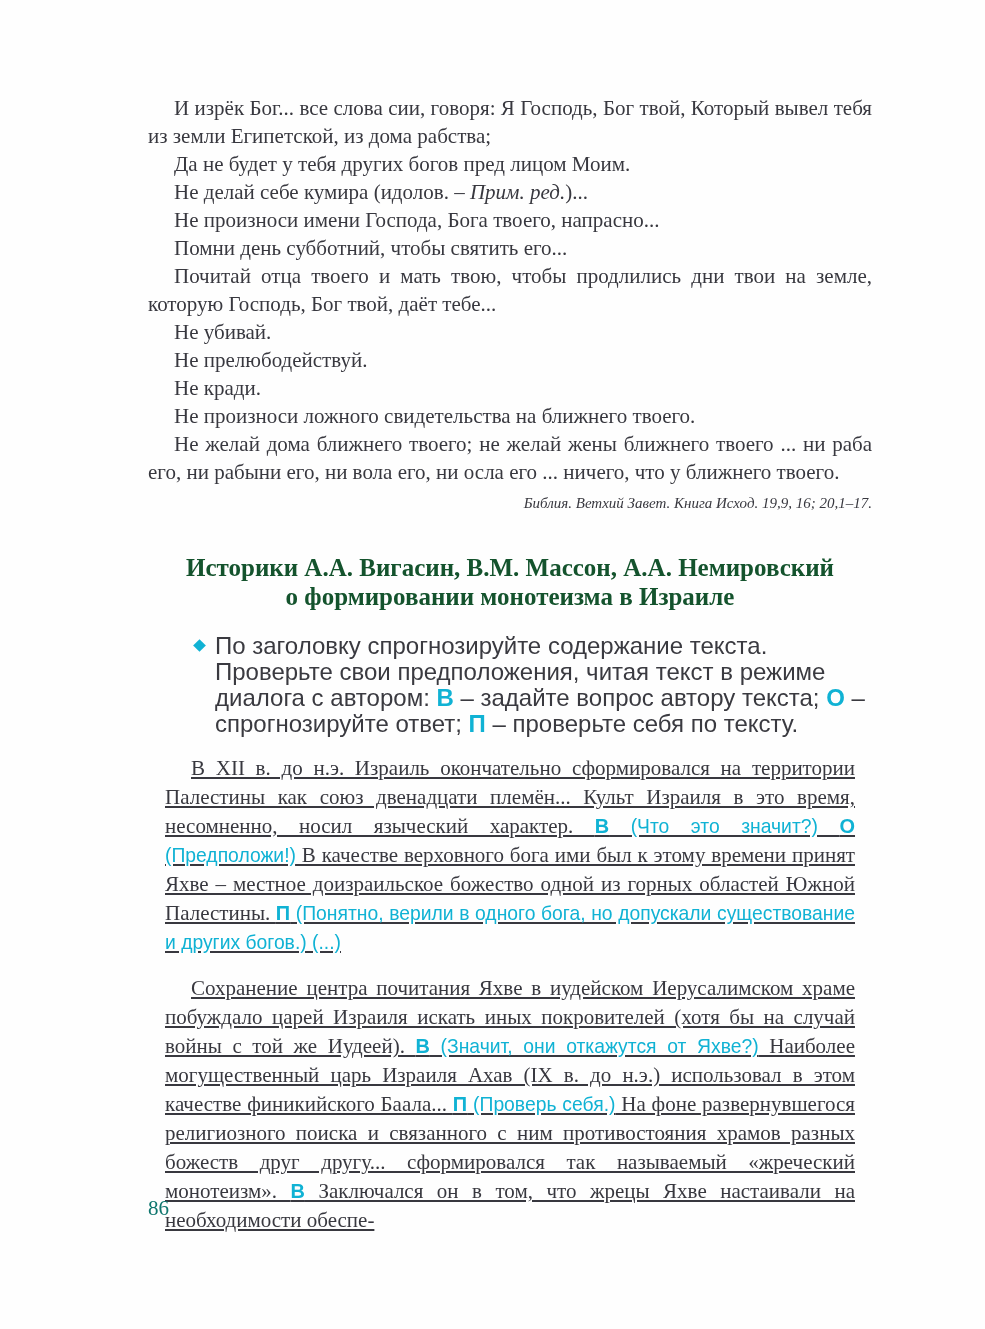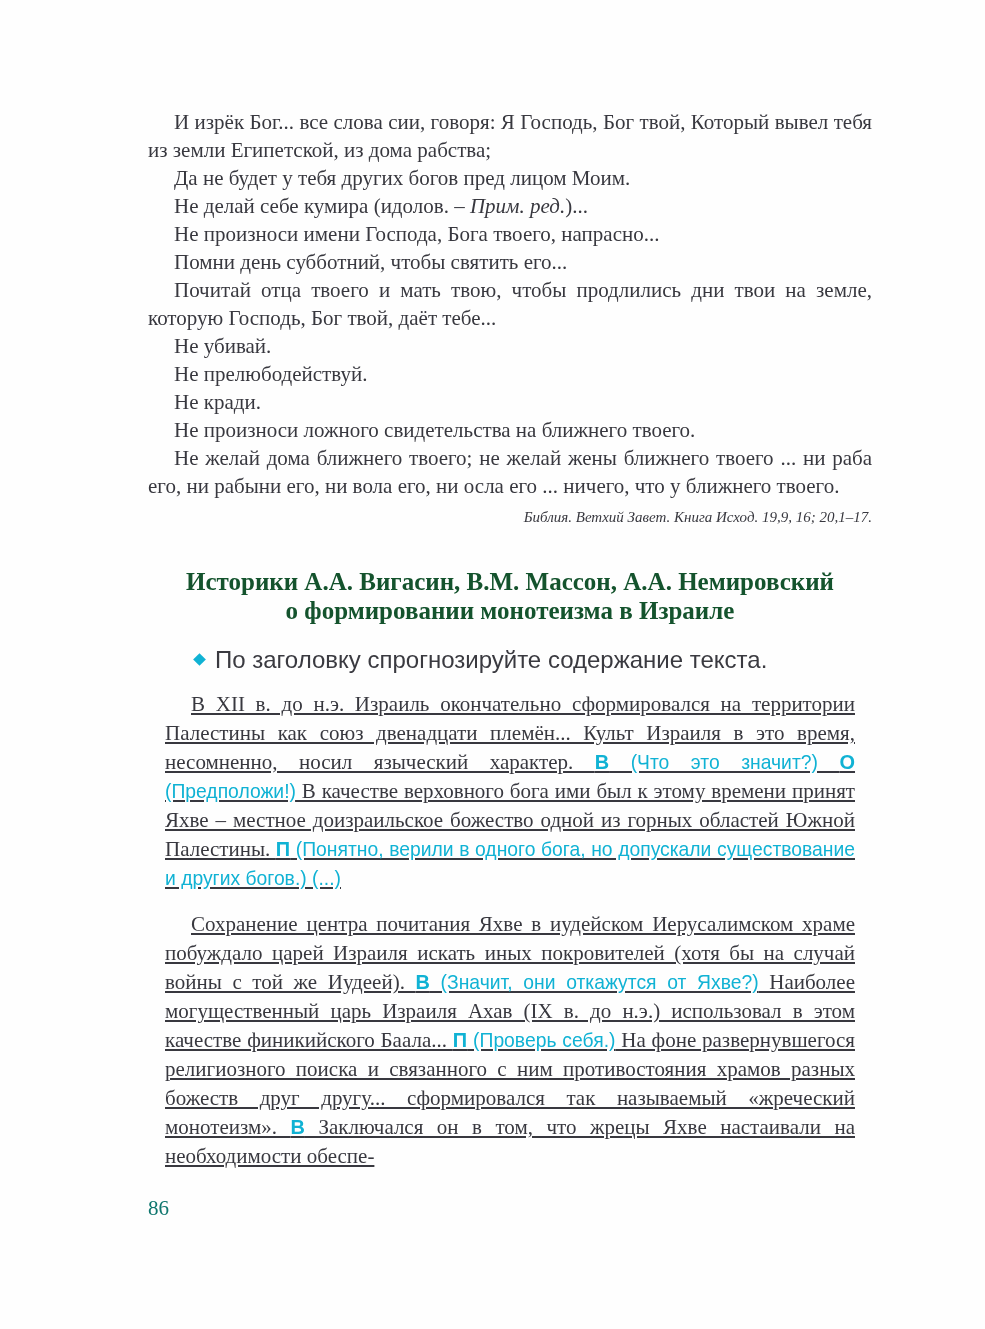--- a/index.html
+++ b/index.html
@@ -6,21 +6,21 @@
   html, body { margin: 0; padding: 0; }
   body {
     width: 985px; height: 1329px;
     background: #ffffff;
     font-family: "Liberation Serif", "DejaVu Serif", serif;
     color: #38383f;
     overflow: hidden;
   }
   .page { position: relative; width: 985px; height: 1329px; background: #fefefe; }
   .content {
-    position: absolute; left: 148px; top: 108px; width: 724px;
+    position: absolute; left: 148px; top: 94px; width: 724px;
     font-size: 21px; line-height: 28px;
   }
   .para { margin: 0; }
   .bible-para { text-indent: 26px; text-align: justify; }
   .attribution {
     margin: 3px 0 0 0; text-align: right; font-style: italic;
     font-size: 15px;
   }
   .heading {
     margin: 36px 0 0 0; text-align: center;
@@ -82,20 +82,21 @@
     <p class="attribution">Библия. Ветхий Завет. Книга Исход. 19,9, 16; 20,1–17.</p>
 
     <h2 class="heading">
       <span class="heading-line">Историки А.А. Вигасин, В.М. Массон, А.А. Немировский</span>
       <span class="heading-line">о формировании монотеизма в Израиле</span>
     </h2>
 
     <div class="task">
       <span class="bullet"></span>
       <p class="task-line">По заголовку спрогнозируйте содержание текста.</p>
+      <p class="task-line"><span class="seg-n">Проверьте свои предположения, читая текст в режиме диалога с автором: </span><span class="seg-m">В</span><span class="seg-n"> – задайте вопрос автору текста; </span><span class="seg-m">О</span><span class="seg-n"> – спрогнозируйте ответ; </span><span class="seg-m">П</span><span class="seg-n"> – проверьте себя по тексту.</span></p>
     </div>
 
     <section class="main-text">
         <p class="para main-para"><span class="seg-n">В XII в. до н.э. Израиль окончательно сформировался на территории Палестины как союз двенадцати племён... Культ Израиля в это время, несомненно, носил языческий характер. </span><span class="seg-m">В</span><span class="seg-c"> (Что это значит?) </span><span class="seg-m">О</span><span class="seg-c"> (Предположи!)</span><span class="seg-n"> В качестве верховного бога ими был к этому времени принят Яхве – местное доизраильское божество одной из горных областей Южной Палестины. </span><span class="seg-m">П</span><span class="seg-c"> (Понятно, верили в одного бога, но допускали существование и других богов.) (...)</span></p>
         <p class="para main-para"><span class="seg-n">Сохранение центра почитания Яхве в иудейском Иерусалимском храме побуждало царей Израиля искать иных покровителей (хотя бы на случай войны с той же Иудеей). </span><span class="seg-m">В</span><span class="seg-c"> (Значит, они откажутся от Яхве?)</span><span class="seg-n"> Наиболее могущественный царь Израиля Ахав (IX в. до н.э.) использовал в этом качестве финикийского Баала... </span><span class="seg-m">П</span><span class="seg-c"> (Проверь себя.)</span><span class="seg-n"> На фоне развернувшегося религиозного поиска и связанного с ним противостояния храмов разных божеств друг другу... сформировался так называемый «жреческий монотеизм». </span><span class="seg-m">В</span><span class="seg-n"> Заключался он в том, что жрецы Яхве настаивали на необходимости обеспе-</span></p>
       </section>
 
   </div>
 
   <div class="page-number">86</div>

